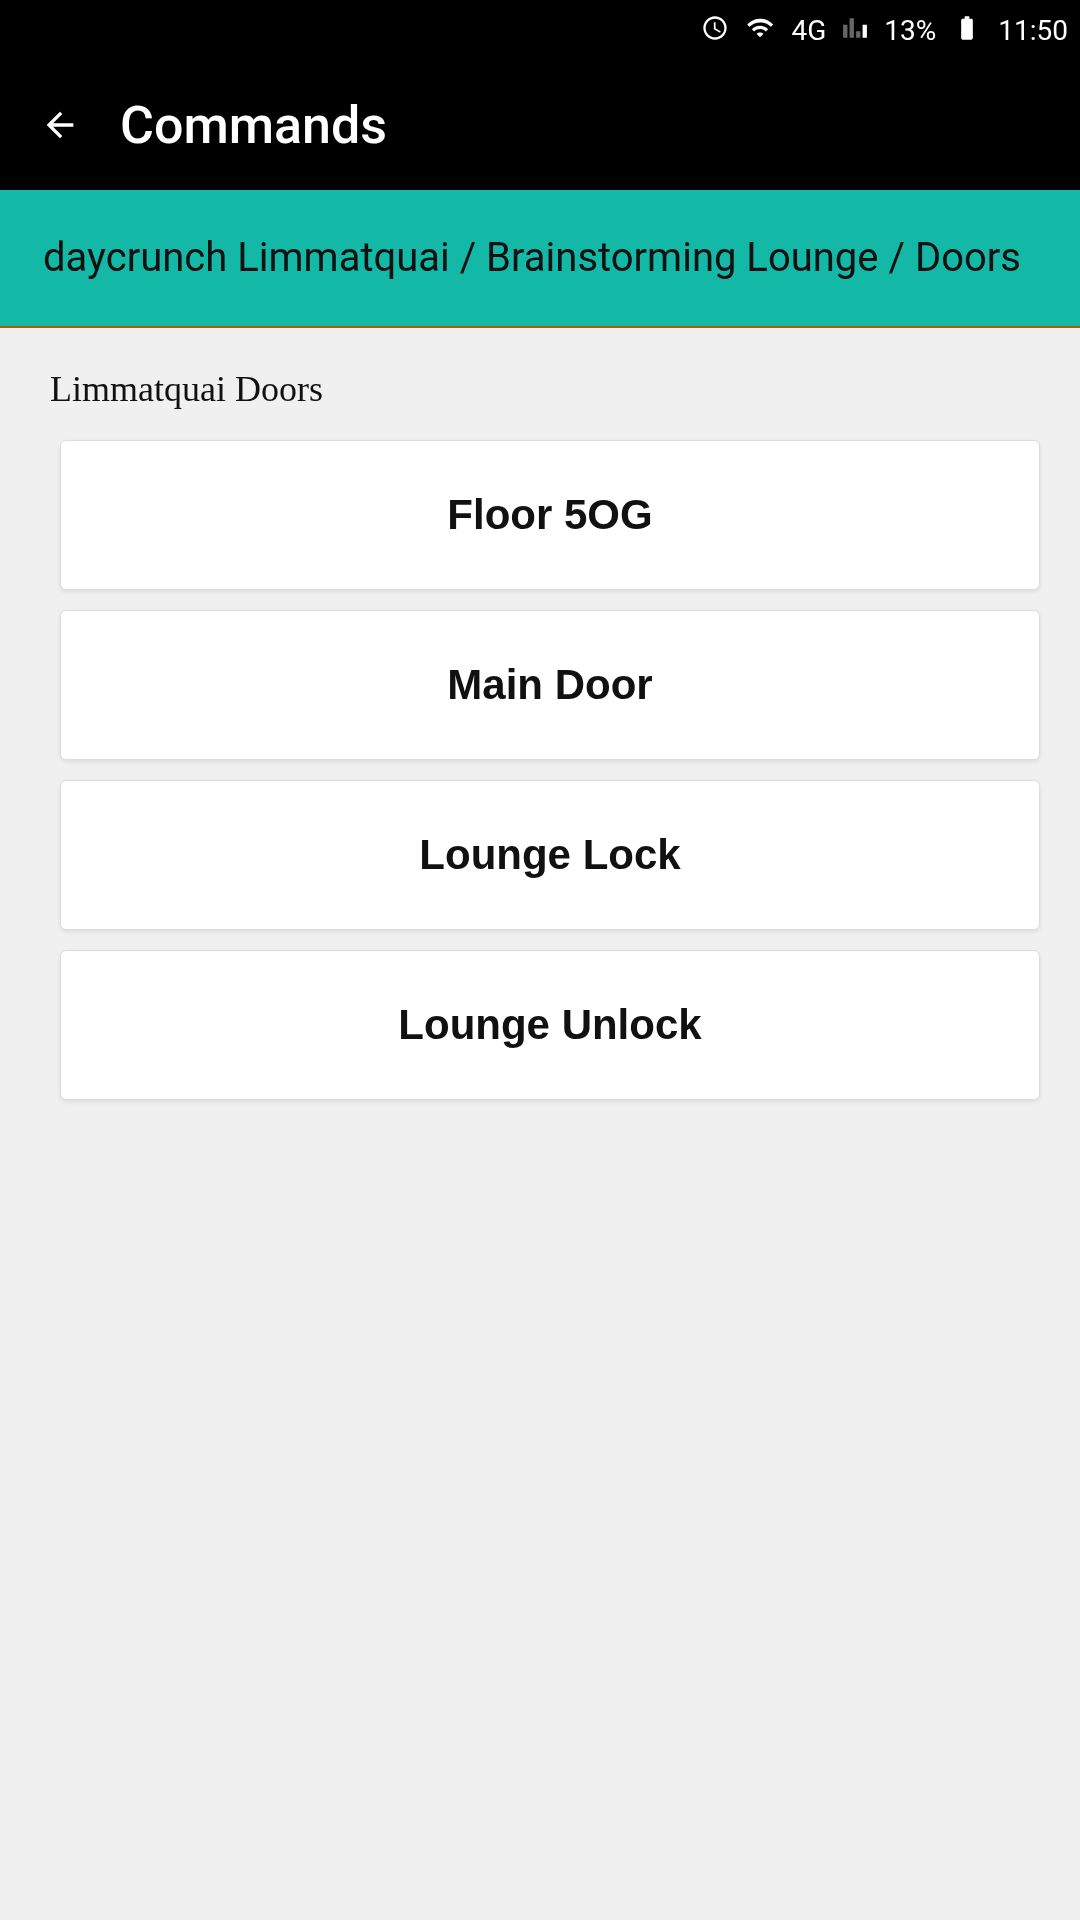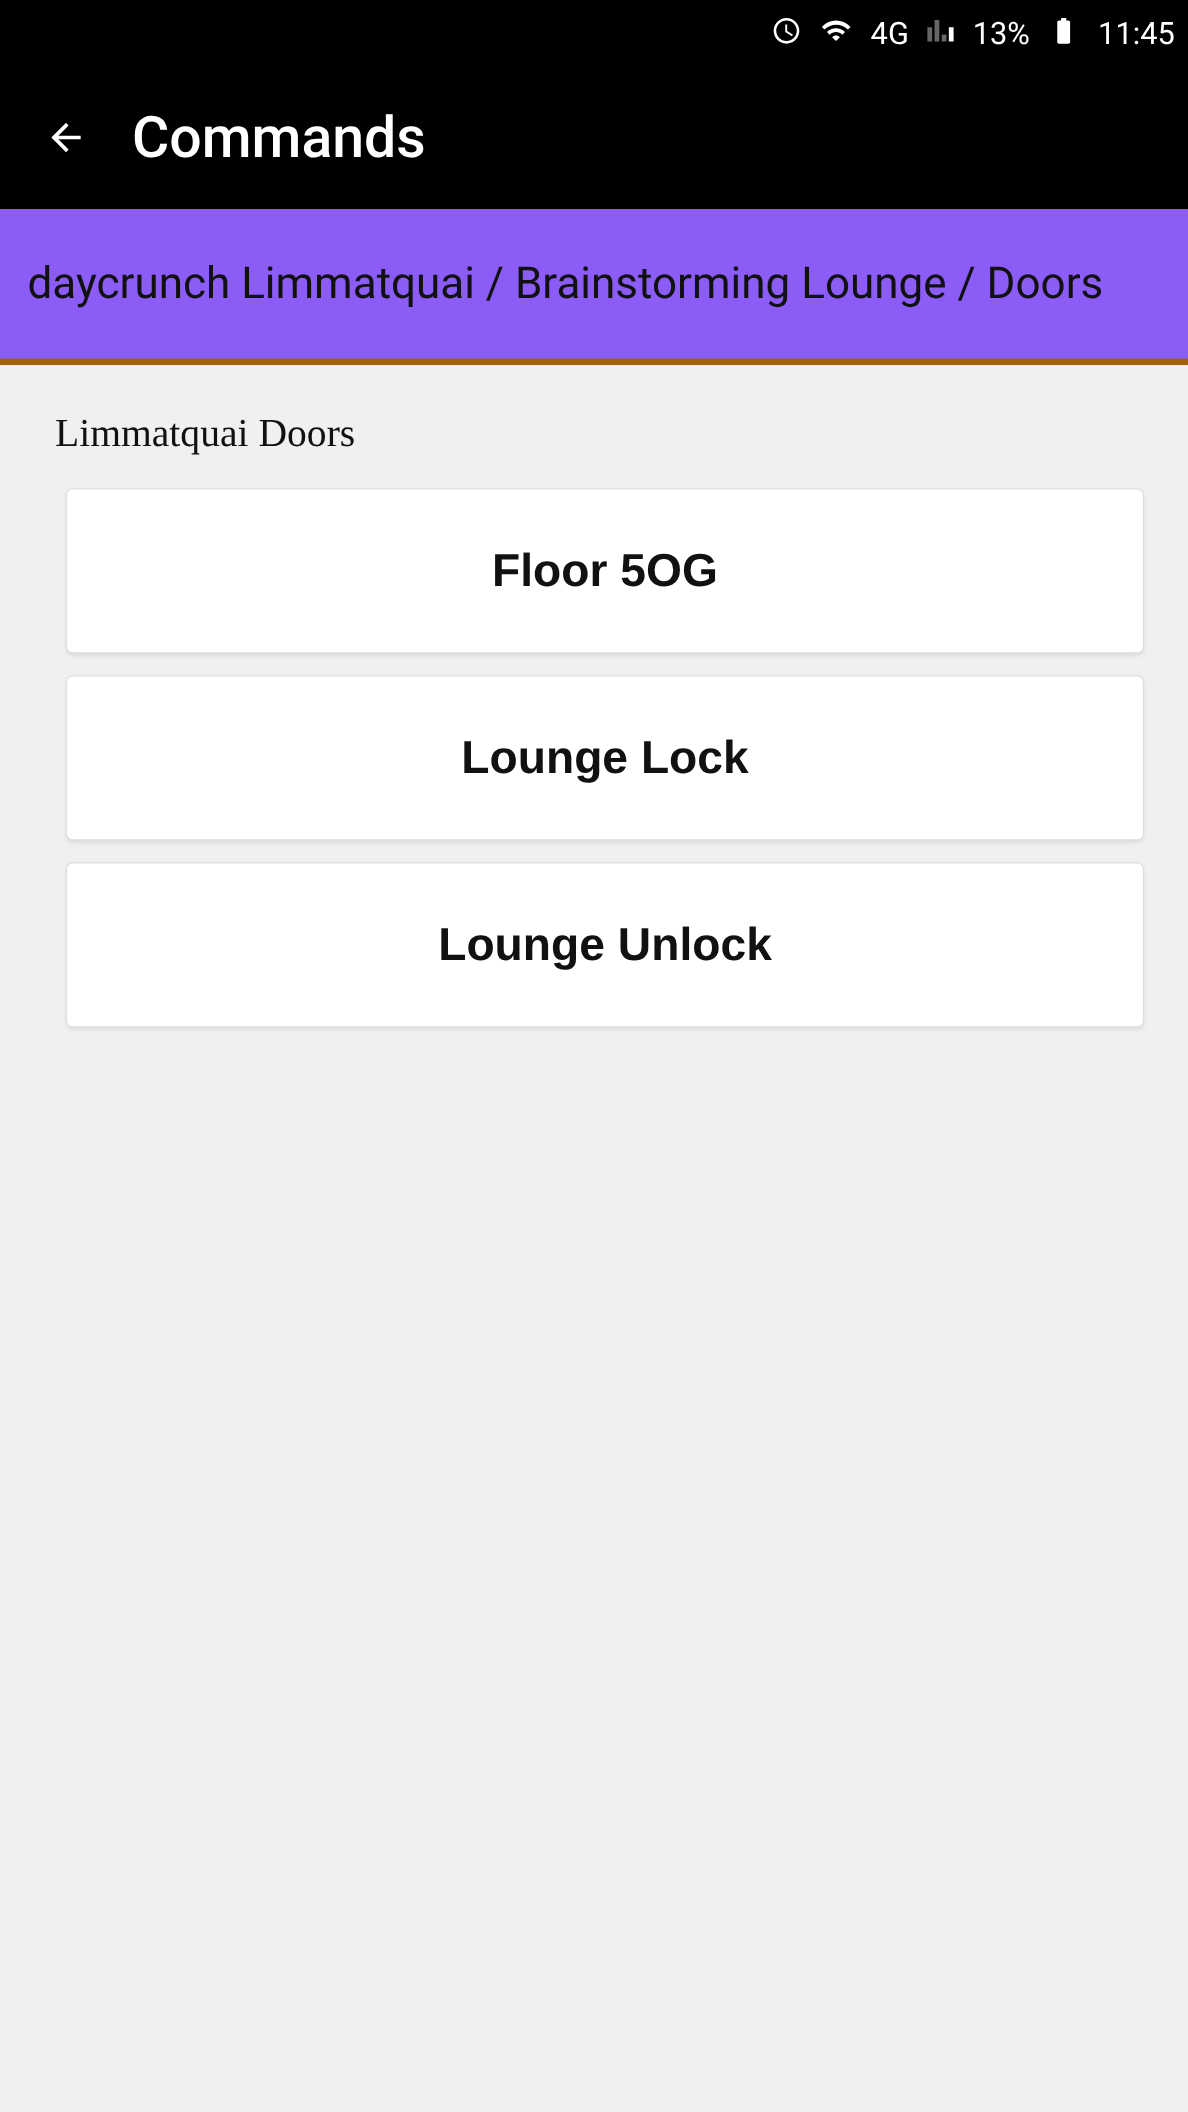--- a/index.html
+++ b/index.html
@@ -73,23 +73,23 @@
     }
 
     .app-bar-title {
       color: #ffffff;
       font-size: 52px;
       font-weight: 500;
     }
 
     
     .context-header {
-      background-color: #8b5cf6;
-      padding: 40px 40px 40px 25px;
-      border-bottom: 6px solid #a16207;
+      background-color: #14b8a6;
+      padding: 40px 40px 40px 43px;
+      border-bottom: 2px solid #a16207;
     }
 
     .context-title {
       font-size: 40px;
       color: #111111;
       font-weight: 400;
       line-height: 1.4;
     }
 
     
@@ -168,21 +168,21 @@
     </span>
 
     <span class="status-text">13%</span>
 
     <span class="status-icon">
       <svg width="30" height="28" viewBox="0 0 24 24" fill="white" xmlns="http://www.w3.org/2000/svg">
         <path d="M15.67 4H14V2h-4v2H8.33C7.6 4 7 4.6 7 5.33v15.33C7 21.4 7.6 22 8.33 22h7.33c.74 0 1.34-.6 1.34-1.33V5.33C17 4.6 16.4 4 15.67 4z"></path>
       </svg>
     </span>
 
-    <span class="status-text">11:45</span>
+    <span class="status-text">11:50</span>
   </div>
 </div>
 
 <div class="app-bar">
   <button class="back-button">
     <svg width="40" height="40" viewBox="0 0 24 24" fill="white" xmlns="http://www.w3.org/2000/svg">
       <path d="M20 11H7.83l5.59-5.59L12 4l-8 8 8 8 1.41-1.41L7.83 13H20v-2z"></path>
     </svg>
   </button>
   <span class="app-bar-title">Commands</span>
@@ -191,16 +191,17 @@
 <div class="context-header">
   <p class="context-title">daycrunch Limmatquai / Brainstorming Lounge / Doors</p>
 </div>
 
 <div class="main-content">
   <p class="section-label">Limmatquai Doors</p>
 
   <div class="commands-list">
 
   <button class="command-button"><span class="command-button-label">Floor 5OG</span></button>
+      <button class="command-button"><span class="command-button-label">Main Door</span></button>
       <button class="command-button"><span class="command-button-label">Lounge Lock</span></button>
       <button class="command-button"><span class="command-button-label">Lounge Unlock</span></button>
     </div>
 </div>
 
 </body></html>

